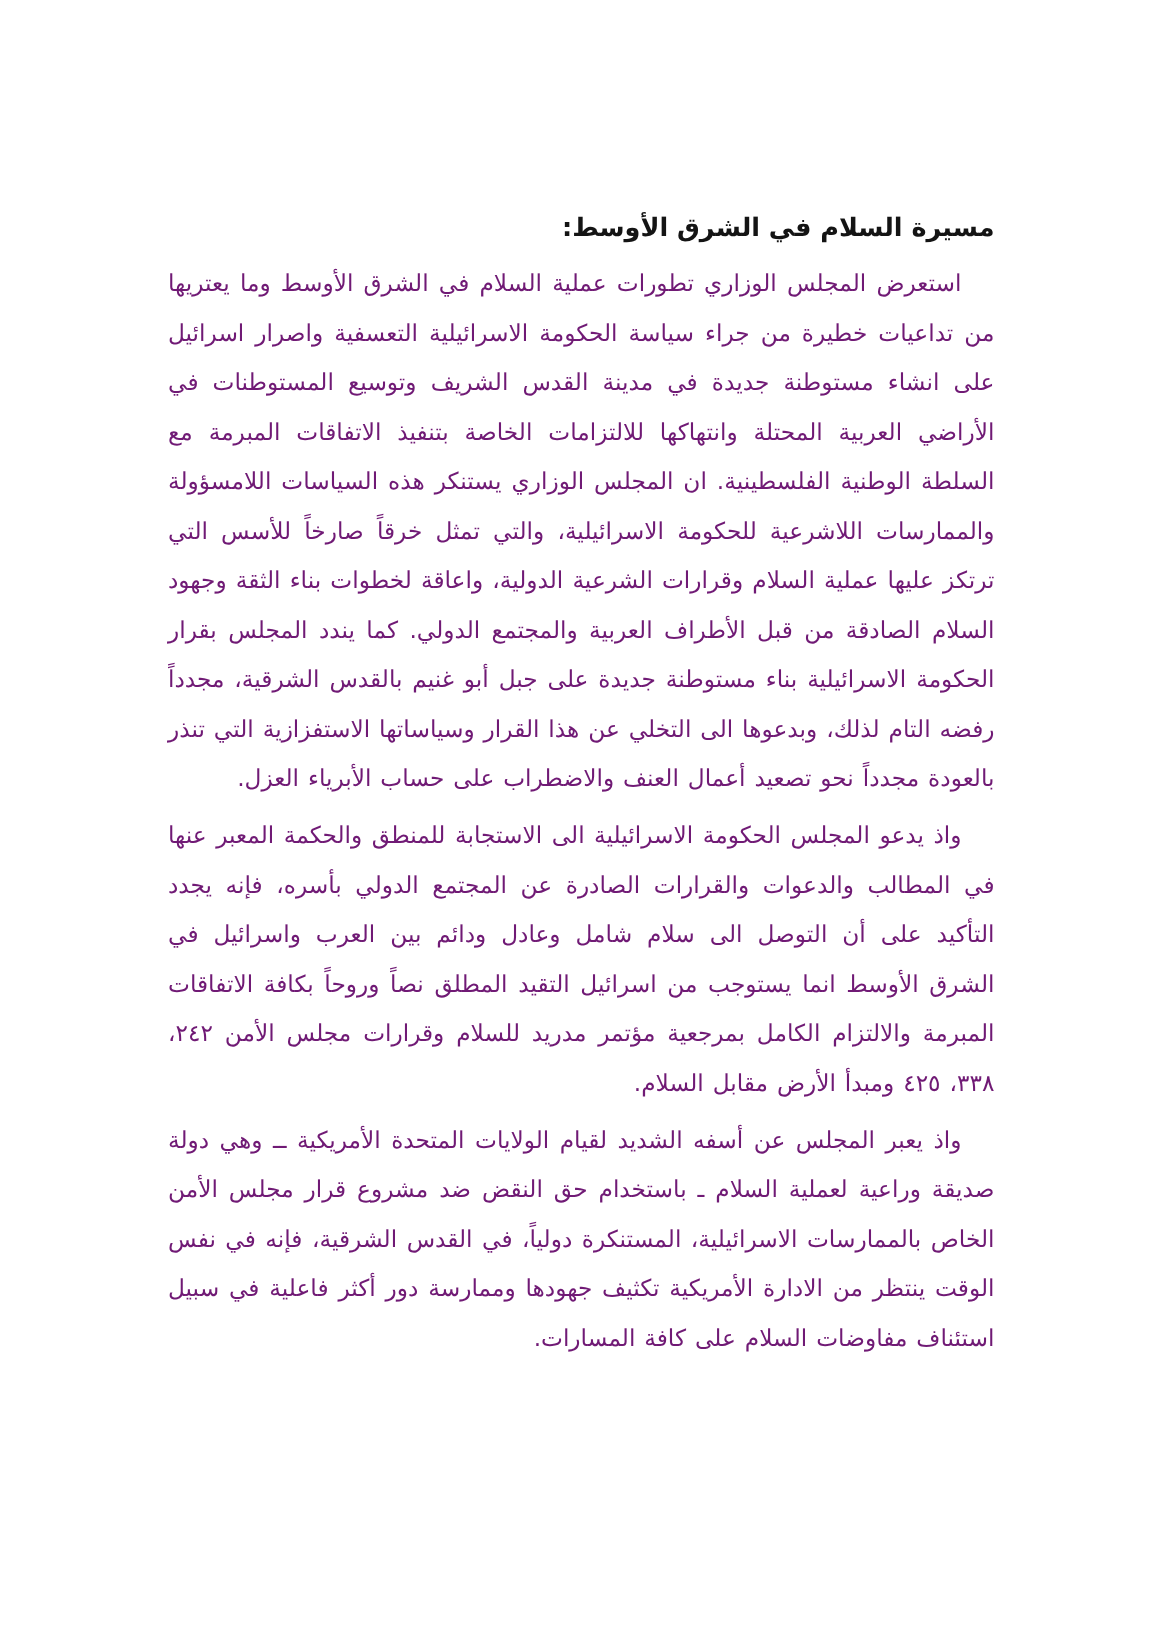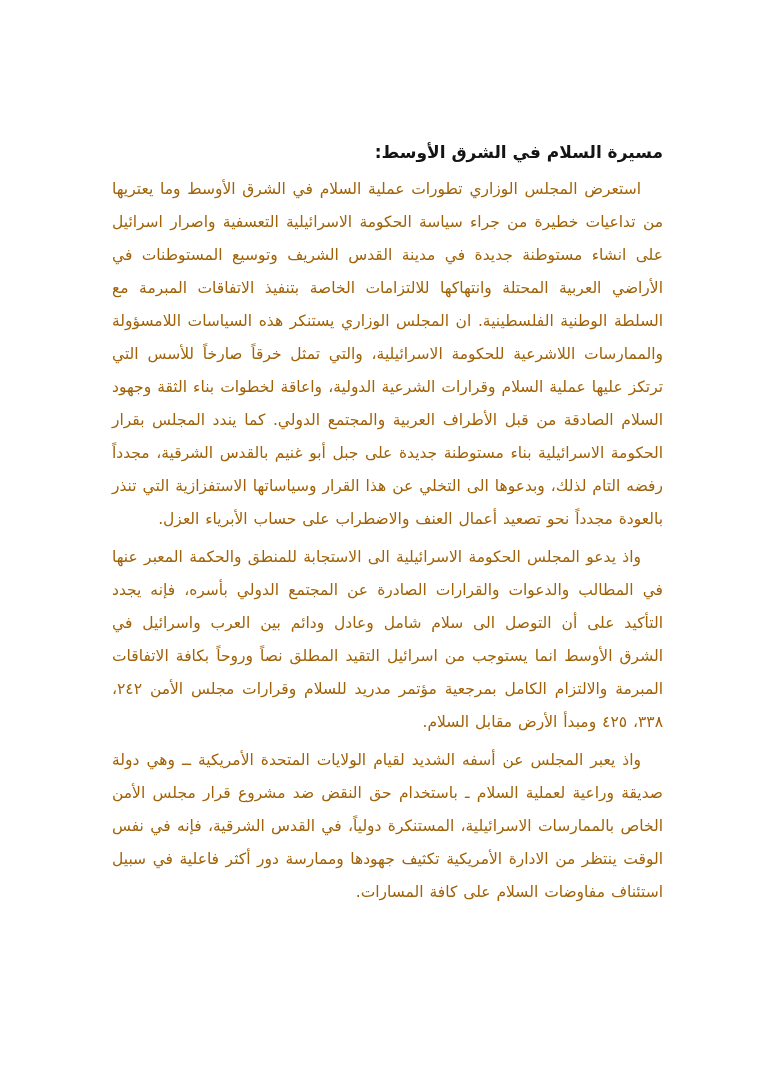--- a/index.html
+++ b/index.html
@@ -30,21 +30,21 @@
     margin: 0 0 4px 0;
     text-align: right;
     color: #141414;
   }
   .para {
     font-size: 15.5px;
     line-height: 33px;
     margin: 0 0 5px 0;
     text-align: justify;
     text-indent: 22px;
-    color: #a16207;
+    color: #701a75;
     word-spacing: 1px;
   }
   .para.last {
     margin-bottom: 0;
   }
   .page-number {
     position: absolute;
     top: 1022px;
     right: 113px;
     left: 112px;

